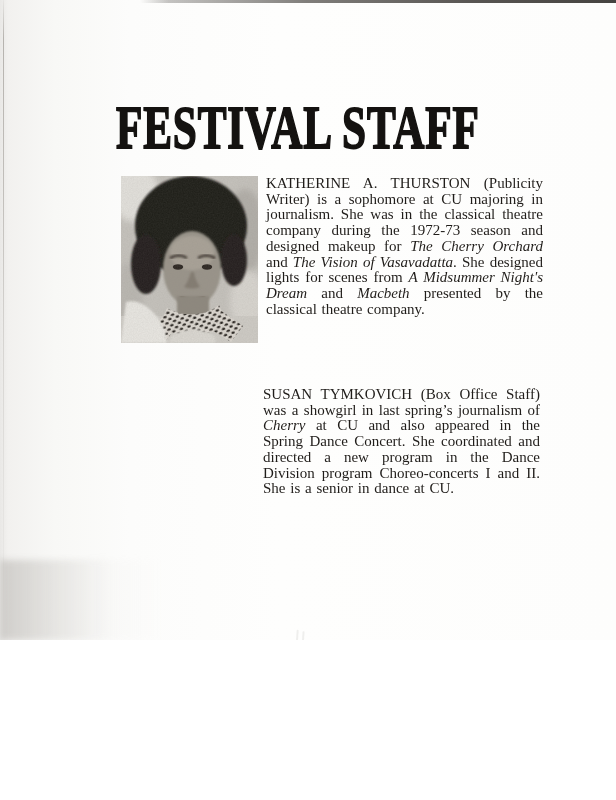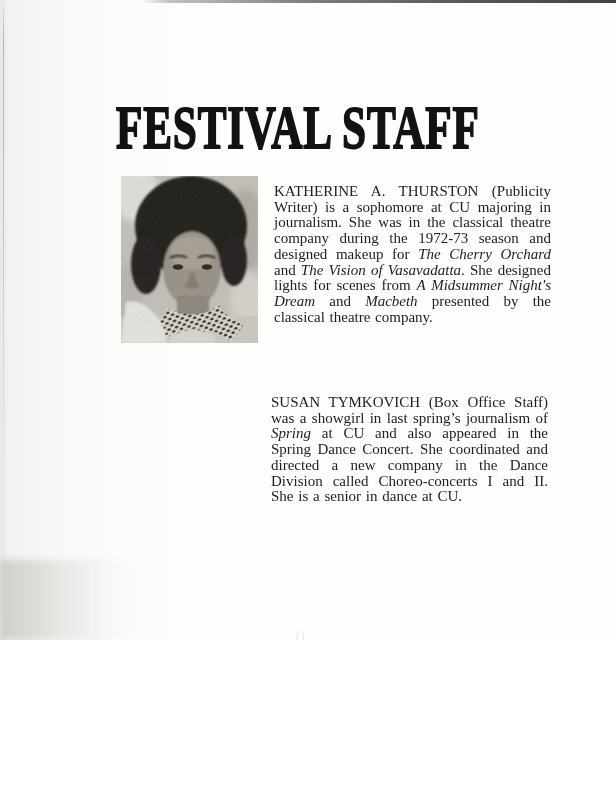--- a/index.html
+++ b/index.html
@@ -77,21 +77,21 @@
     width: 137px;
     height: 167px;
     overflow: hidden;
   }
   .photo svg { display: block; }
 
   
   .bio {
     position: absolute;
     width: 277px;
-    margin: 12px;
+    margin: 4px;
     font-size: 15px;
     line-height: 15.7px;
     text-align: justify;
     color: #201d1a;
     word-spacing: 1px;
   }
   .bio .it { font-style: italic; }
   .bio-1 { left: 262px; top: 172px; }
   .bio-2 { left: 259px; top: 383px; }
 
@@ -176,20 +176,20 @@
 
       <path d="M0,167 L5,126 C20,122 36,136 44,155 L46,167 Z" fill="#eae8e3" filter="url(#soft)"></path>
       <path d="M50,160 C63,151 81,151 93,160 L95,167 L48,167 Z" fill="#dcd9d3" filter="url(#soft)"></path>
 
       <rect width="137" height="167" filter="url(#grain)" opacity="0.5"></rect>
     </svg>
   </div>
 
   <p class="bio bio-1"><span>KATHERINE A. THURSTON (Publicity Writer) is a sophomore at CU majoring in journalism. She was in the classical theatre company during the 1972-73 season and designed makeup for </span><span class="it">The Cherry Orchard</span><span> and </span><span class="it">The Vision of Vasavadatta</span><span>. She designed lights for scenes from </span><span class="it">A Midsummer Night's Dream</span><span> and </span><span class="it">Macbeth</span><span> presented by the classical theatre company.</span></p>
 
-  <p class="bio bio-2"><span>SUSAN TYMKOVICH (Box Office Staff) was a showgirl in last spring’s journalism of </span><span class="it">Spring</span><span> at CU and also appeared in the Spring Dance Concert. She coordinated and directed a new company in the Dance Division called Choreo-concerts I and II. She is a senior in dance at CU.</span></p>
+  <p class="bio bio-2"><span>SUSAN TYMKOVICH (Box Office Staff) was a showgirl in last spring’s journalism of </span><span class="it">Cherry</span><span> at CU and also appeared in the Spring Dance Concert. She coordinated and directed a new program in the Dance Division program Choreo-concerts I and II. She is a senior in dance at CU.</span></p>
 
   <div class="smudge">
     <div class="bar b1"></div>
     <div class="bar b2"></div>
   </div>
 
 </div>
 
 </body></html>

